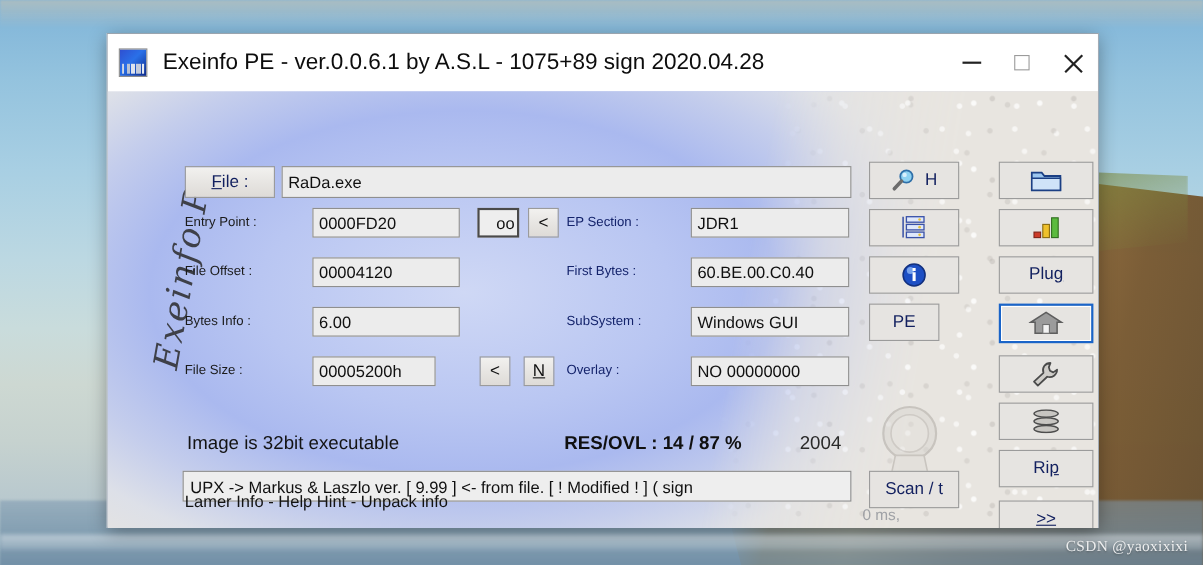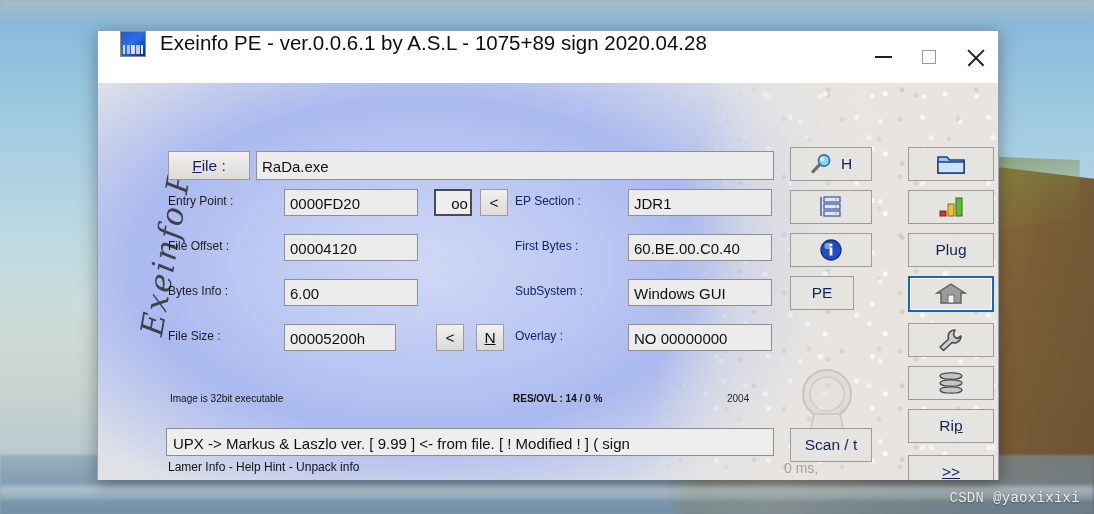--- a/index.html
+++ b/index.html
@@ -84,21 +84,21 @@
   }
 
   
   #csdn-watermark {
     position: absolute;
     right: 14px;
     bottom: 8px;
     color: rgba(255,255,255,0.88);
     font-size: 14px;
     letter-spacing: 0.3px;
-    font-family: Liberation Mono, monospace;
+    font-family: Liberation Serif, serif;
     text-shadow: 0 1px 2px rgba(0,0,0,0.35);
   }
 
   
   #app-window {
     position: absolute;
     left: 97px;
     top: 30px;
     width: 902px;
     height: 450px;
@@ -107,22 +107,22 @@
     box-shadow: 0 4px 16px rgba(0,0,0,0.35);
     box-sizing: border-box;
   }
 
   
   #title-bar {
     position: relative;
     height: 52px;
     background: #ffffff;
     display: flex;
-    box-sizing: border-box;
-    margin-left: 12px;
+    align-items: center;
+    box-sizing: border-box;
   }
   #window-icon {
     width: 26px;
     height: 26px;
     margin-left: 10px;
     background: linear-gradient(135deg, #2f4fd0 0%, #2a70e8 45%, #0c2a8a 100%);
     border: 1px solid #8c8c8c;
     position: relative;
     box-sizing: border-box;
     flex: 0 0 auto;
@@ -277,21 +277,21 @@
     padding: 2px 6px 0 6px;
     display: flex;
     align-items: center;
     white-space: nowrap;
     overflow: hidden;
     font-family: "Liberation Sans", sans-serif;
   }
 
   .stat {
     position: absolute;
-    font-size: 10px;
+    font-size: 17px;
     color: #131313;
     white-space: nowrap;
     font-family: "Liberation Sans", sans-serif;
   }
   .stat.bold { font-weight: bold; color: #101010; }
   .faint { color: rgba(70,80,95,0.45); margin-left: 48px; }
 
   
   .ico { display: block; }
 
@@ -366,34 +366,34 @@
       <div class="lbl" style="left:70px; top:246px;">File Size :</div>
       <div class="field" style="left:186px; top:241px; width:112px; height:27px;">00005200h</div>
       <div class="btn" style="left:338px; top:241px; width:28px; height:27px; color:#111;">&lt;</div>
       <div class="btn" style="left:378px; top:241px; width:28px; height:27px; color:#111;">
         <span><u>N</u></span>
       </div>
       <div class="lbl lbl-blue" style="left:417px; top:246px;">Overlay :</div>
       <div class="field" style="left:530px; top:241px; width:144px; height:27px;">NO  00000000</div>
 
       <div class="stat" style="left:72px; top:310px;">Image is 32bit executable</div>
-      <div class="stat bold" style="left:415px; top:310px;">RES/OVL : 14 / 0 %</div>
+      <div class="stat bold" style="left:415px; top:310px;">RES/OVL : 14 / 87 %</div>
       <div class="stat" style="left:629px; top:310px; color:#2a2a2a;">2004</div>
 
       <div id="medal">
         <svg class="ico" width="62" height="80" viewBox="0 0 62 80" aria-hidden="true">
           <circle cx="31" cy="28" r="24" fill="#d9d6d1" stroke="#a9a49e" stroke-width="2"></circle>
           <circle cx="31" cy="28" r="17" fill="#e4e1dc" stroke="#b6b1ab" stroke-width="1.5"></circle>
           <path d="M18 48 L12 76 L25 68 L31 78 L37 68 L50 76 L44 48 Z" fill="#e0ddd8" stroke="#aba6a0" stroke-width="1.5"></path>
         </svg>
       </div>
 
       <div class="bigfield" style="left:68px; top:345px; width:608px; height:28px;">UPX -&gt; Markus &amp; Laszlo ver. [ 9.99 ] &lt;- from file. [ ! Modified ! ] ( sign</div>
 
-      <div class="stat" style="left:70px; top:377px; font-size:12px;">Lamer Info - Help Hint - Unpack info</div>
+      <div class="stat" style="left:70px; top:365px; font-size:15px;">Lamer Info - Help Hint - Unpack info</div>
       <div class="stat faint" style="left:638px; top:377px; font-size:14px;">0 ms,</div>
 
       <div class="btn flat" style="left:692px; top:64px; width:82px; height:34px;">
         <svg class="ico" width="24" height="22" viewBox="0 0 24 22" aria-hidden="true">
           <circle cx="14" cy="7.5" r="5.6" fill="#8fd2f2" stroke="#2f6fa8" stroke-width="1.6"></circle>
           <circle cx="12.4" cy="6" r="2" fill="#e6f6ff" opacity="0.85"></circle>
           <path d="M9.6 11.6 L3 18.6" stroke="#6c6c6c" stroke-width="3.2" stroke-linecap="round"></path>
         </svg>
         <span style="margin-left:7px; color:#12205f;">H</span>
       </div>

